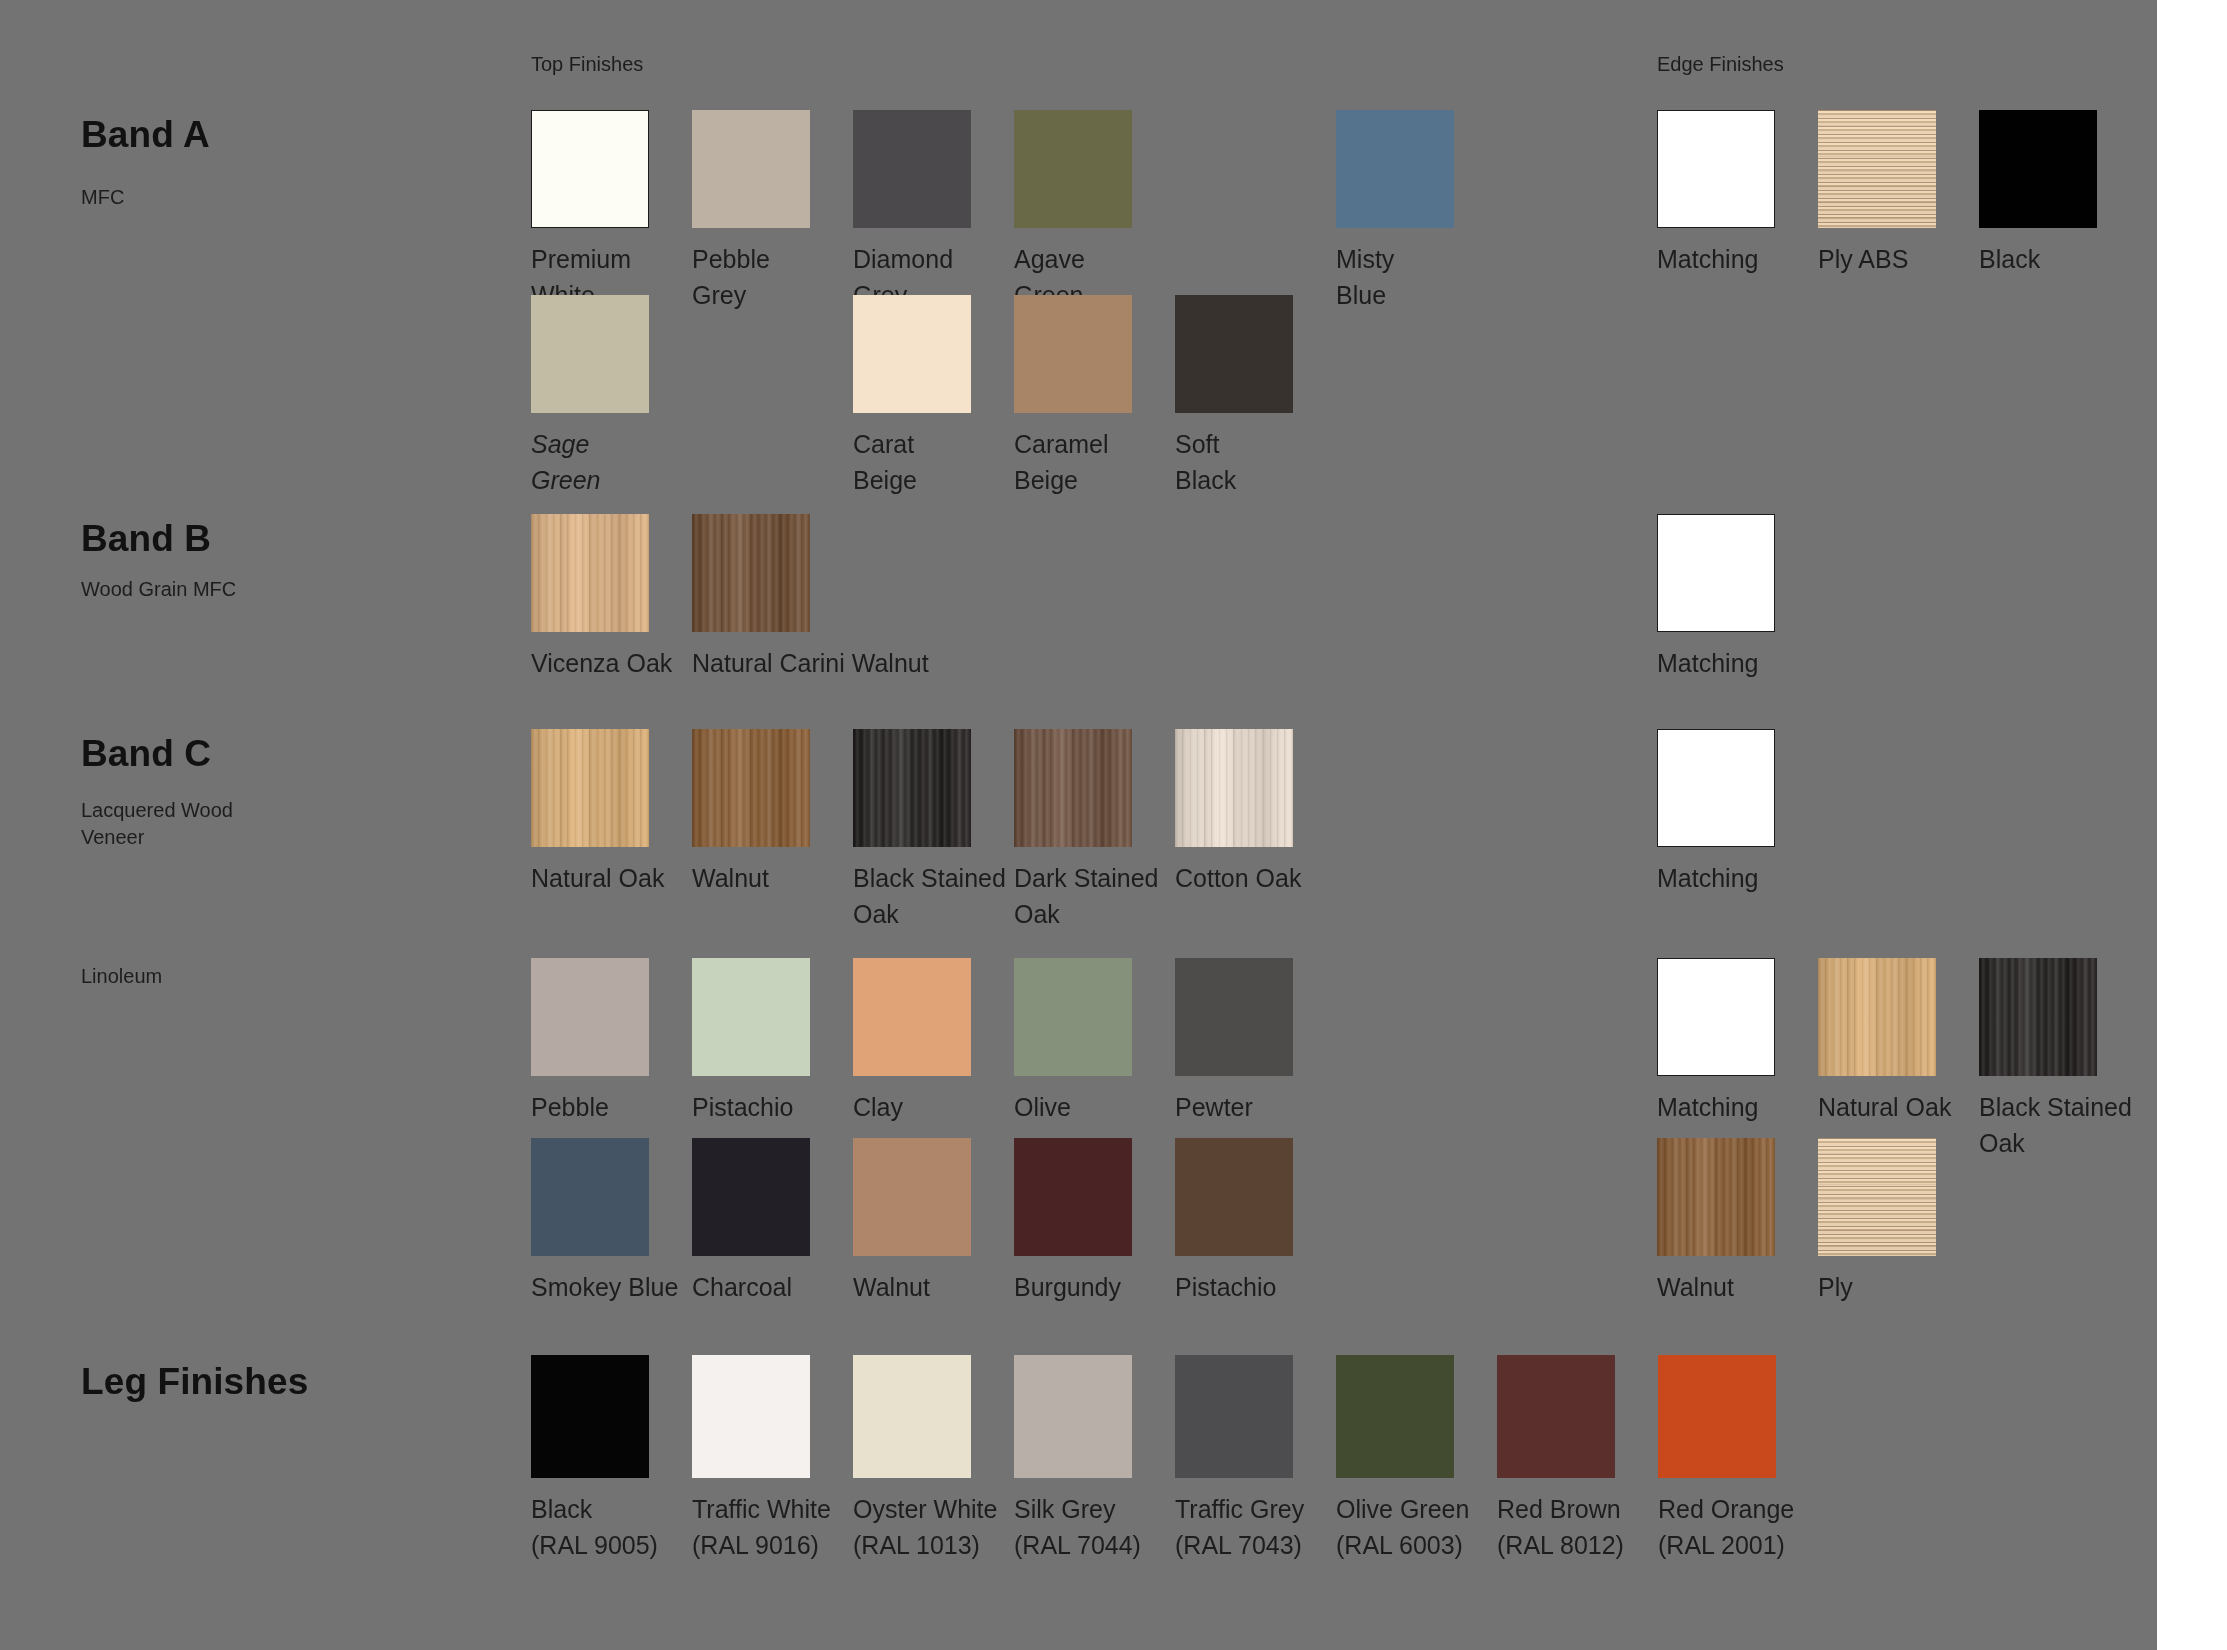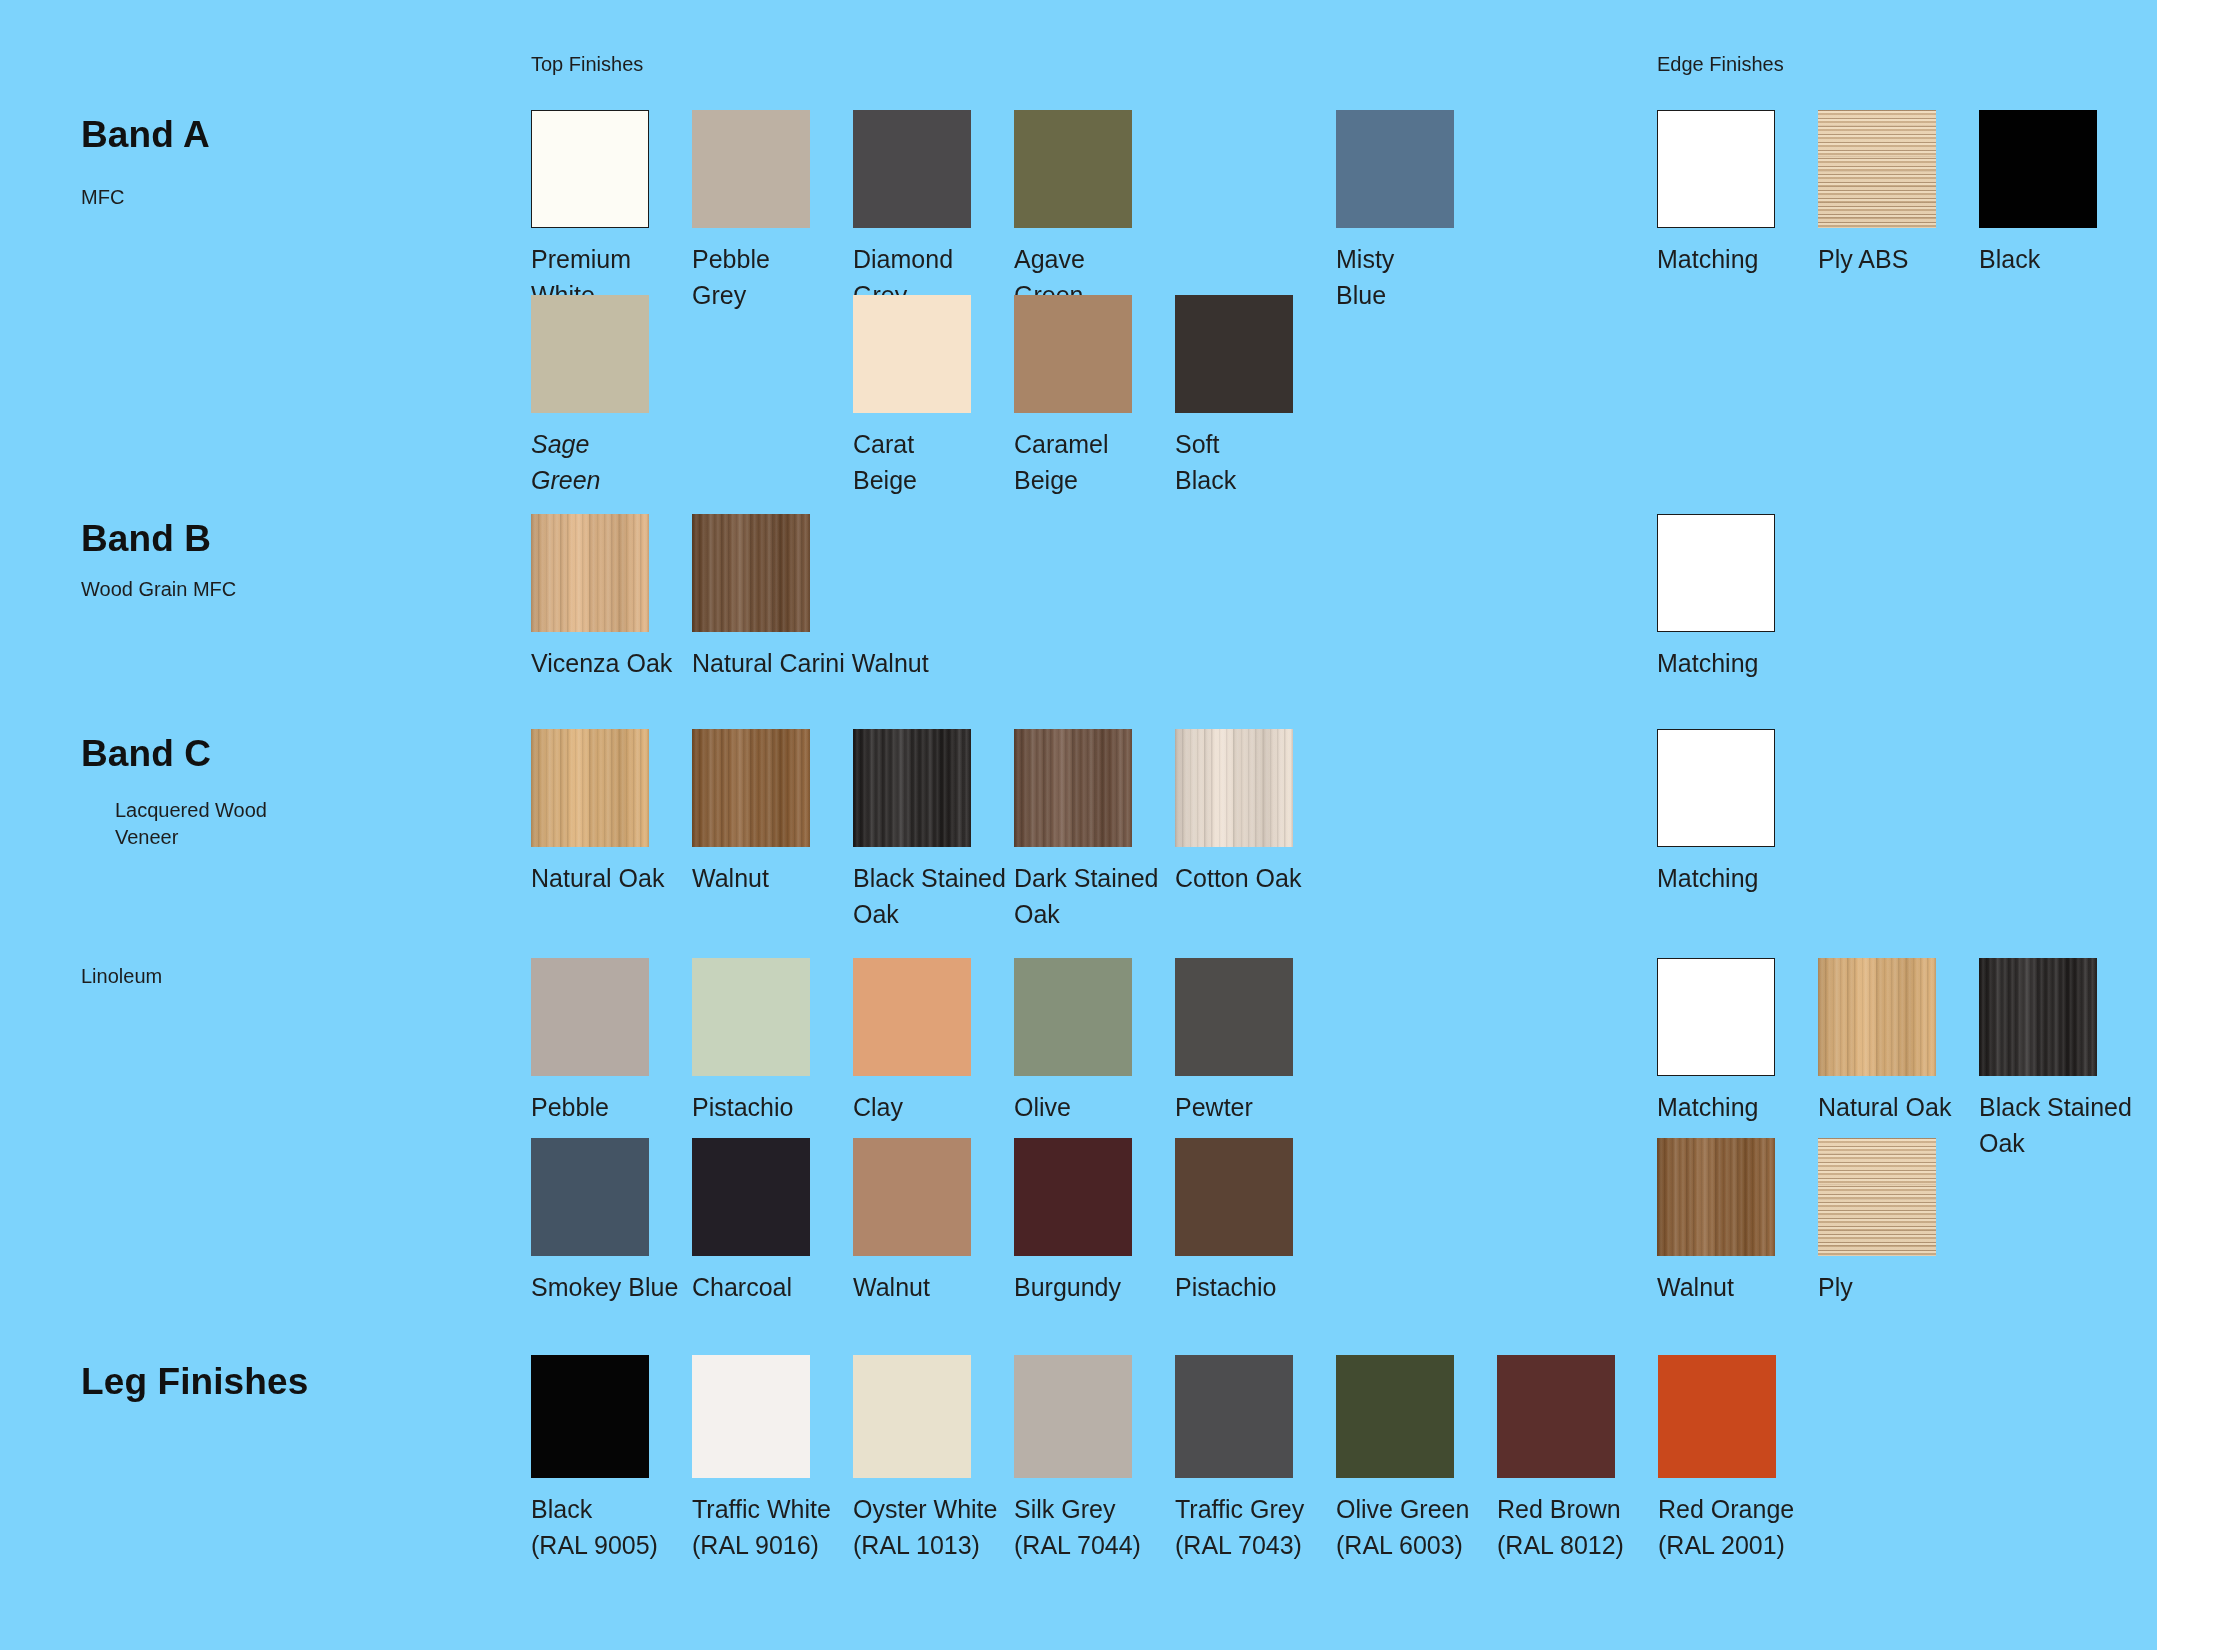--- a/index.html
+++ b/index.html
@@ -8,21 +8,21 @@
     height: 1650px;
     background: #ffffff;
     font-family: "Liberation Sans", sans-serif;
     color: #1a1a1a;
     overflow: hidden;
   }
   #sheet {
     position: relative;
     width: 2157px;
     height: 1650px;
-    background: #7dd3fc;
+    background: #737373;
   }
 
   
   .band-title {
     position: absolute;
     font-size: 37px;
     font-weight: 700;
     letter-spacing: 0.1px;
     color: #111;
     white-space: nowrap;
@@ -175,21 +175,21 @@
     <span class="chip grain-vert" style="background-color:#6e4b30;"></span>
     <div class="caption" style="width:280px;">Natural Carini Walnut</div>
   </div>
 
   <div class="cell" style="left:1657px; top:514px;">
     <span class="chip bordered" style="background-color:#ffffff;"></span>
     <div class="caption">Matching</div>
   </div>
 
   <div class="band-title" style="left:81px; top:733px;">Band C</div>
-  <div class="band-sub" style="left:81px; top:797px;margin-left:34px;">Lacquered Wood
+  <div class="band-sub" style="left:81px; top:797px;">Lacquered Wood
 Veneer</div>
 
   <div class="cell" style="left:531px; top:729px;">
     <span class="chip grain-vert" style="background-color:#ddaf75;"></span>
     <div class="caption">Natural Oak</div>
   </div>
   <div class="cell" style="left:692px; top:729px;">
     <span class="chip grain-vert" style="background-color:#8a5c32;"></span>
     <div class="caption">Walnut</div>
   </div>

